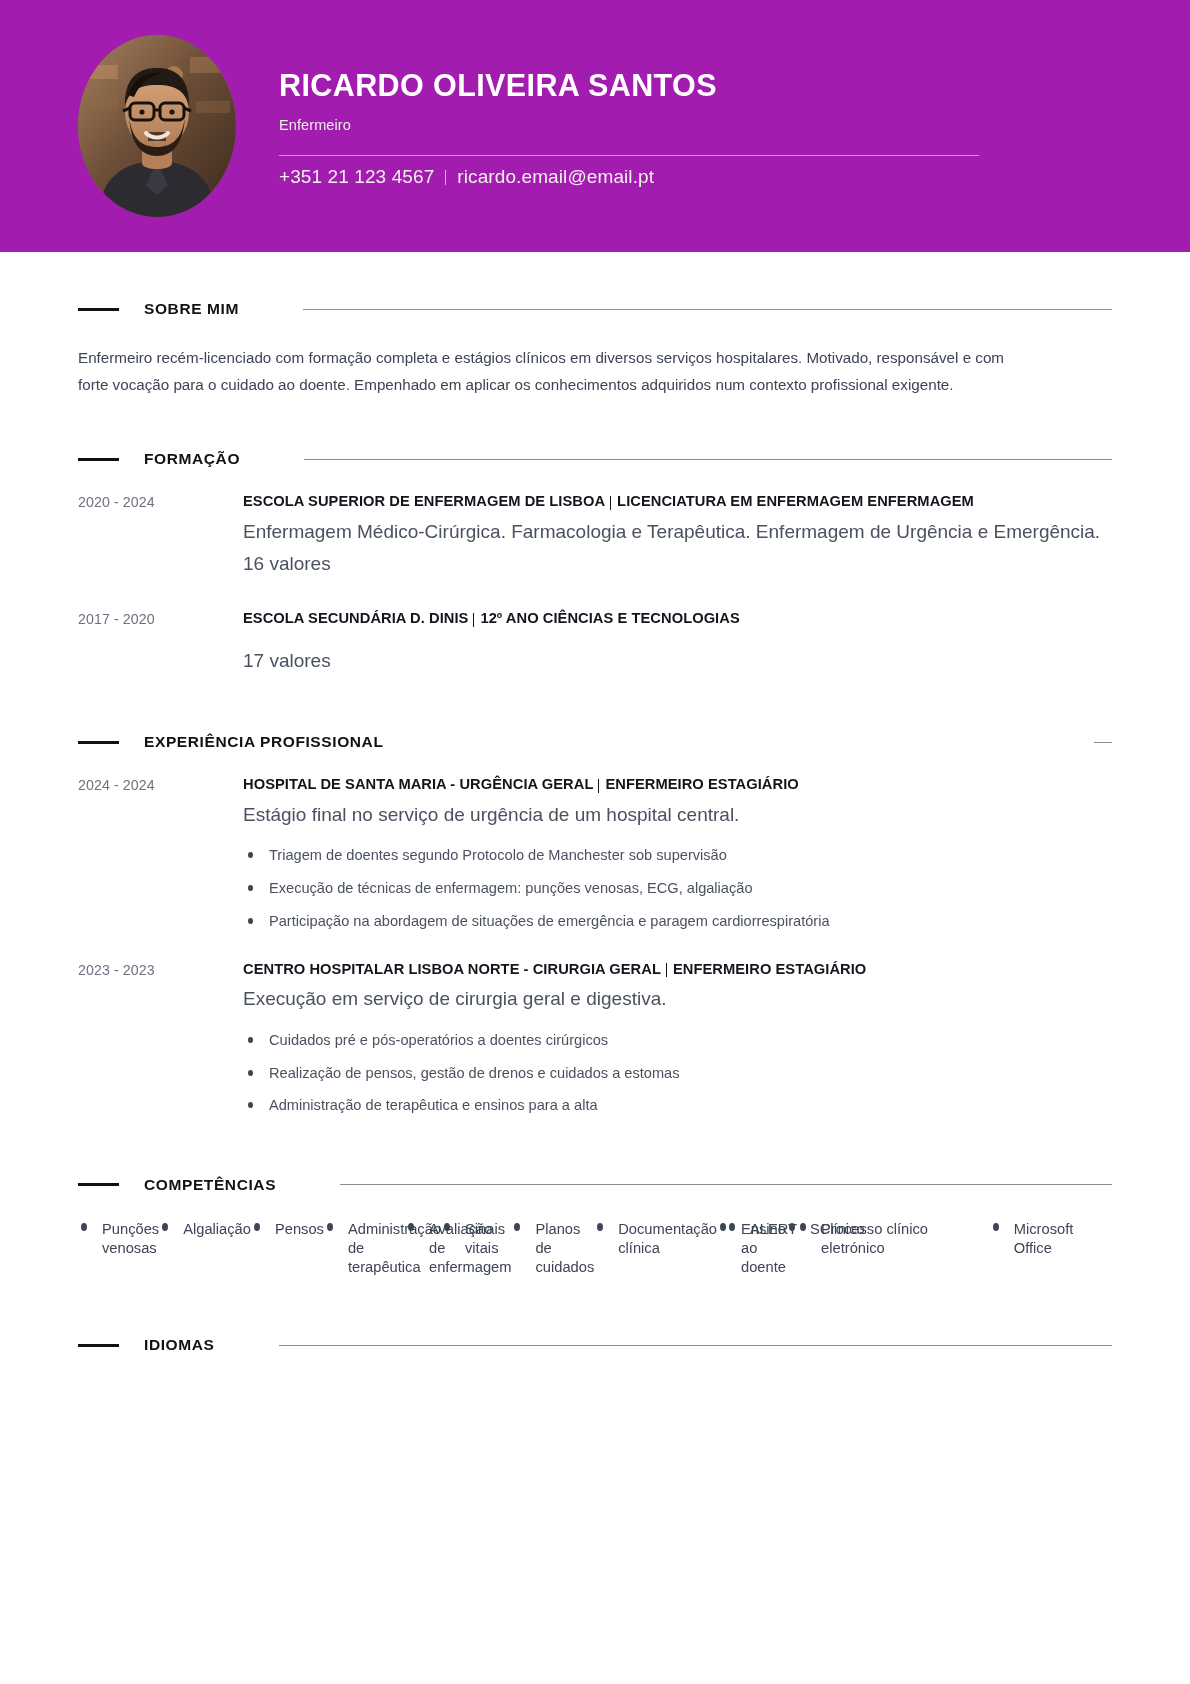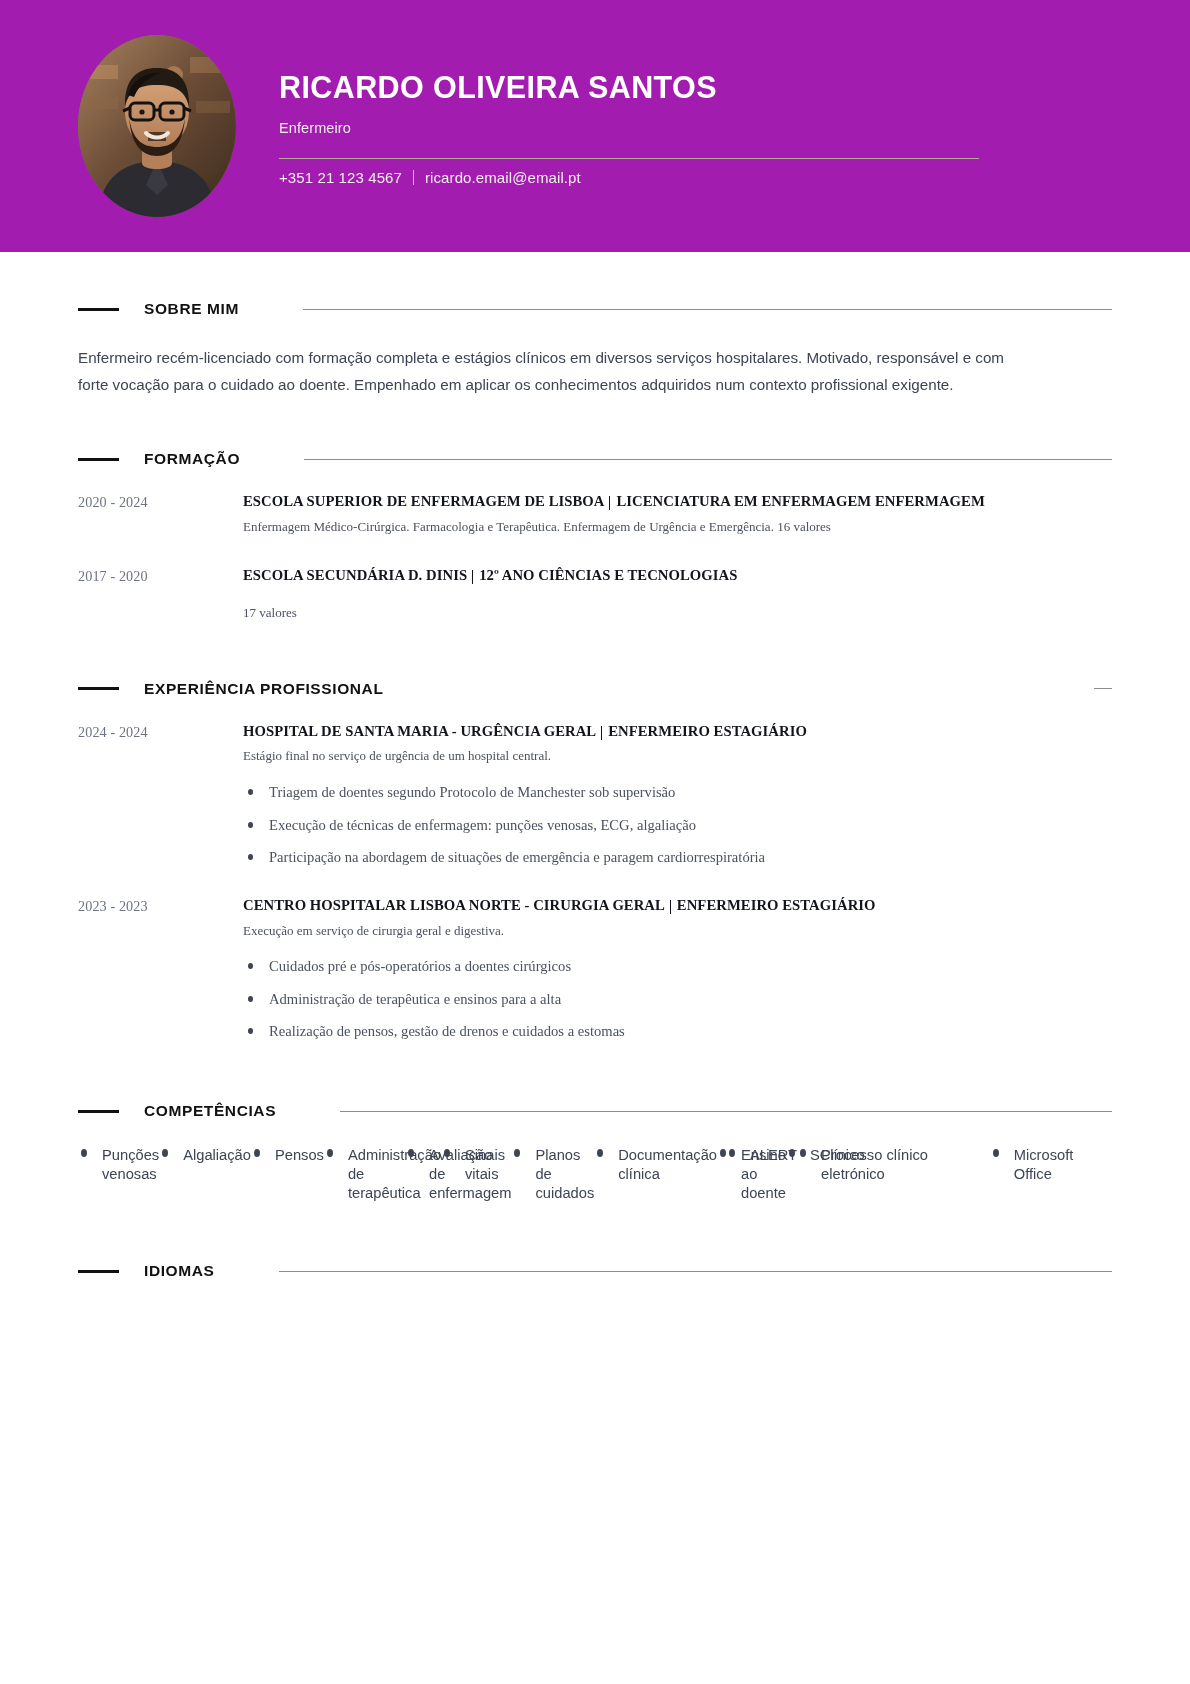--- a/index.html
+++ b/index.html
@@ -68,21 +68,21 @@
 
   .header-rule {
     height: 1px;
     background: #b9a79b;
     margin-top: 22px;
     width: 700px;
   }
 
   .contact {
     margin-top: 10px;
-    font-size: 15px;
+    font-size: 19px;
     color: #f3efec;
     display: flex;
     align-items: center;
     letter-spacing: 0.1px;
   }
   .contact .sep {
     display: inline-block;
     width: 1px;
     height: 15px;
     background: #cdbfb5;
@@ -131,21 +131,21 @@
   
   .about-text {
     font-size: 15.2px;
     line-height: 1.78;
     color: #3d4455;
     margin-top: 26px;
     max-width: 960px;
   }
 
   
-  .entries { margin-top: 24px; font-family: Liberation Serif, serif; }
+  .entries { margin-top: 24px; }
 
   .entry {
     display: flex;
     align-items: flex-start;
     margin-bottom: 28px;
   }
   .entry:last-child { margin-bottom: 0; margin-top: 14px; }
 
   .entry-date {
     flex: 0 0 165px;
@@ -167,21 +167,21 @@
   .entry-title .bar {
     display: inline-block;
     width: 1px;
     height: 14px;
     background: #12151c;
     margin: 0 6px -1px 5px;
     vertical-align: middle;
   }
 
   .entry-desc {
-    font-size: 13px;
+    font-size: 19px;
     line-height: 1.72;
     color: #4a5160;
     margin-top: 4px;
   }
   .entry-desc.spaced { margin-top: 16px; }
 
   .entry-bullets {
     list-style: none;
     margin-top: 14px;
   }
@@ -367,22 +367,22 @@
         </div>
       </div>
 
       <div class="entry">
         <div class="entry-date">2023 - 2023</div>
         <div class="entry-body">
           <div class="entry-title"><span>CENTRO HOSPITALAR LISBOA NORTE - CIRURGIA GERAL</span><span class="bar"></span><span>ENFERMEIRO ESTAGIÁRIO</span></div>
           <div class="entry-desc">Execução em serviço de cirurgia geral e digestiva.</div>
           <ul class="entry-bullets">
             <li>Cuidados pré e pós-operatórios a doentes cirúrgicos</li>
+            <li>Realização de pensos, gestão de drenos e cuidados a estomas</li>
             <li>Administração de terapêutica e ensinos para a alta</li>
-            <li>Realização de pensos, gestão de drenos e cuidados a estomas</li>
           </ul>
         </div>
       </div>
 
     </div>
   </div>
 
   <div class="sec-skills">
     <div class="section-head">
       <span class="dash"></span>

